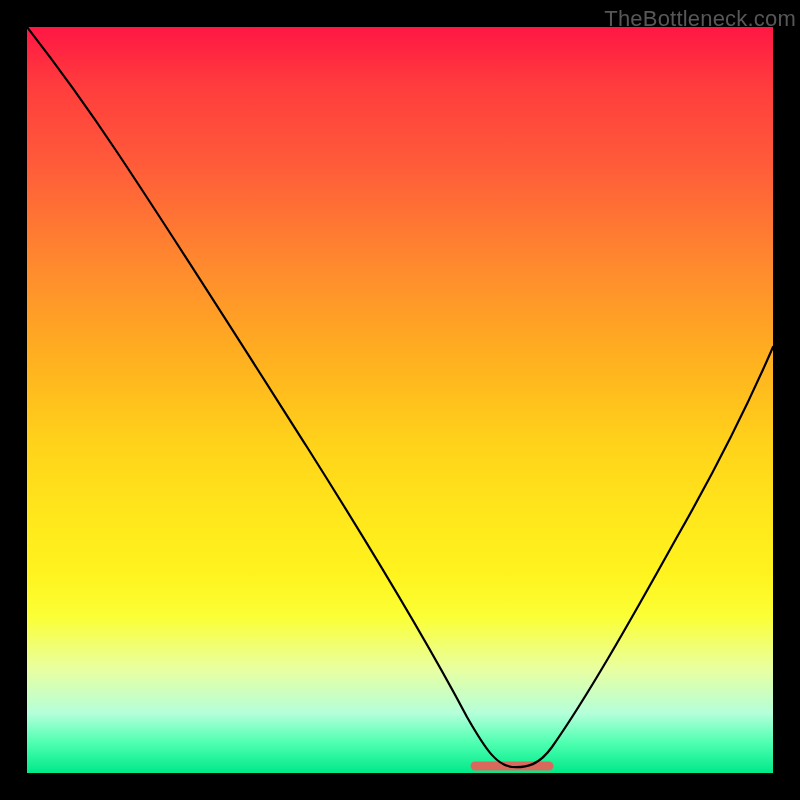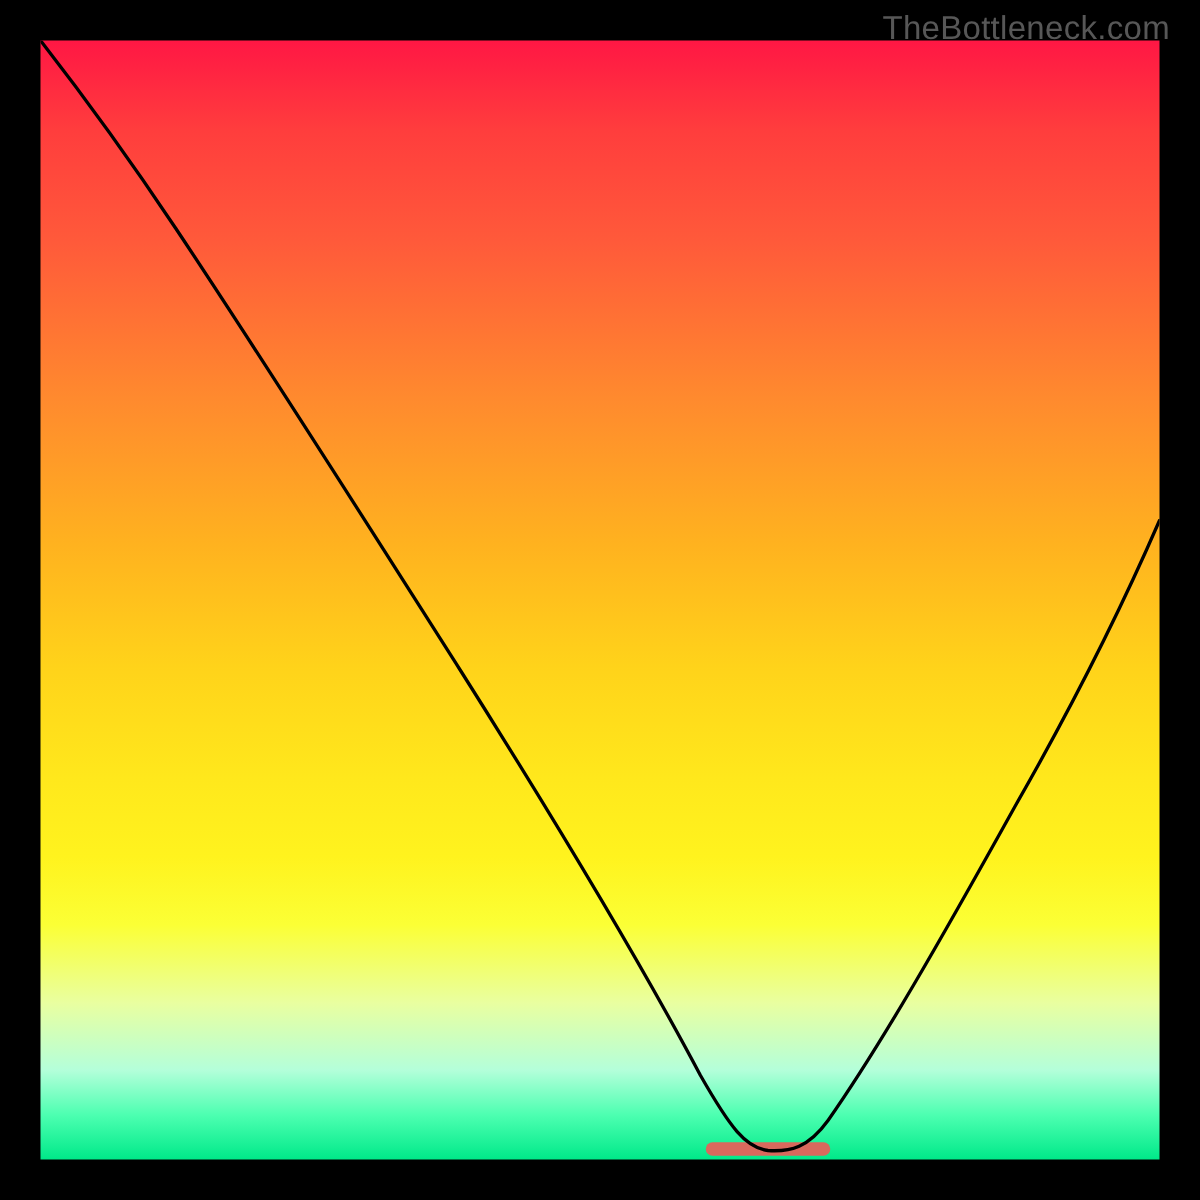--- a/index.html
+++ b/index.html
@@ -13,21 +13,21 @@
   }
   .frame {
     position: relative;
     width: 800px;
     height: 800px;
     background: #000;
   }
   .watermark {
     position: absolute;
     top: 6px;
-    right: 20px;
+    right: 4px;
     color: #575757;
     font-size: 22px;
     font-weight: 500;
     letter-spacing: 0.2px;
     z-index: 5;
   }
   .plot {
     position: absolute;
     left: 27px;
     top: 27px;

